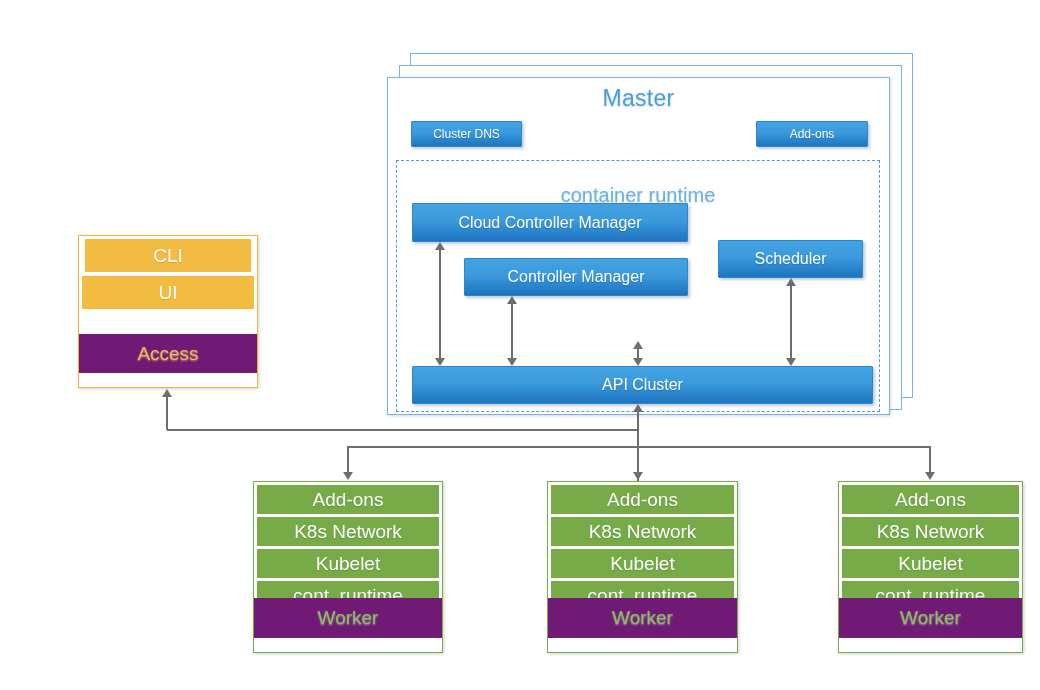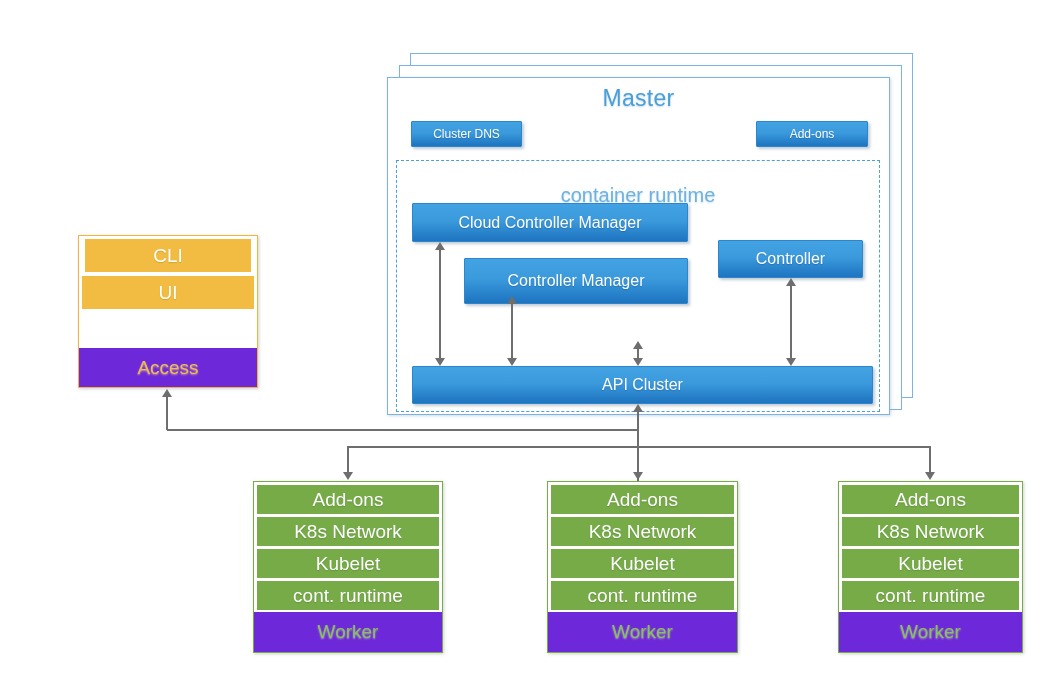--- a/index.html
+++ b/index.html
@@ -96,25 +96,25 @@
     box-sizing: border-box;
     text-shadow: 0 1px 1px rgba(110,90,20,0.25);
   }
   .stack-row.orange { background: #f2bc42; }
   .stack-row.green  { background: #76ab48; text-shadow: 0 1px 1px rgba(50,80,30,0.25); }
 
   .stack-footer {
     position: absolute;
     left: 0;
     right: 0;
-    bottom: 0;
+    bottom: 14px;
     display: flex;
     align-items: center;
     justify-content: center;
-    background: #6d28d9;
+    background: #701a75;
     font-size: 19px;
     box-sizing: border-box;
   }
   .stack-footer.orange { color: #f0bb56; text-shadow: 0 1px 2px rgba(215,185,130,0.8); }
   .stack-footer.green  { color: #8bbf62; text-shadow: 0 1px 2px rgba(170,200,150,0.8); }
 
   
   .conn {
     position: absolute;
     background: #6e6e6e;
@@ -156,26 +156,26 @@
     <span>Add-ons</span>
   </div>
 
   <div class="dashed-box" style="left:396px; top:160px; width:484px; height:252px;"></div>
   <div class="dashed-label" style="left:396px; top:184px; width:484px;">container runtime</div>
 
   <div class="blue-box lg" style="left:412px; top:203px; width:276px; height:39px;">
     <span>Cloud Controller Manager</span>
   </div>
 
-  <div class="blue-box lg" style="left:464px; top:258px; width:224px; height:46px;">
+  <div class="blue-box lg" style="left:464px; top:258px; width:224px; height:38px;">
     <span>Controller Manager</span>
   </div>
 
   <div class="blue-box lg" style="left:718px; top:240px; width:145px; height:38px;">
-    <span>Controller</span>
+    <span>Scheduler</span>
   </div>
 
 
   <div class="blue-box lg" style="left:412px; top:366px; width:461px; height:38px;">
     <span>API Cluster</span>
   </div>
 
   <div class="conn v" style="left:439px; top:248px; height:113px;"></div>
   <div class="arrow-head up" style="left:435px; top:242px;"></div>
   <div class="arrow-head down" style="left:435px; top:358px;"></div>

